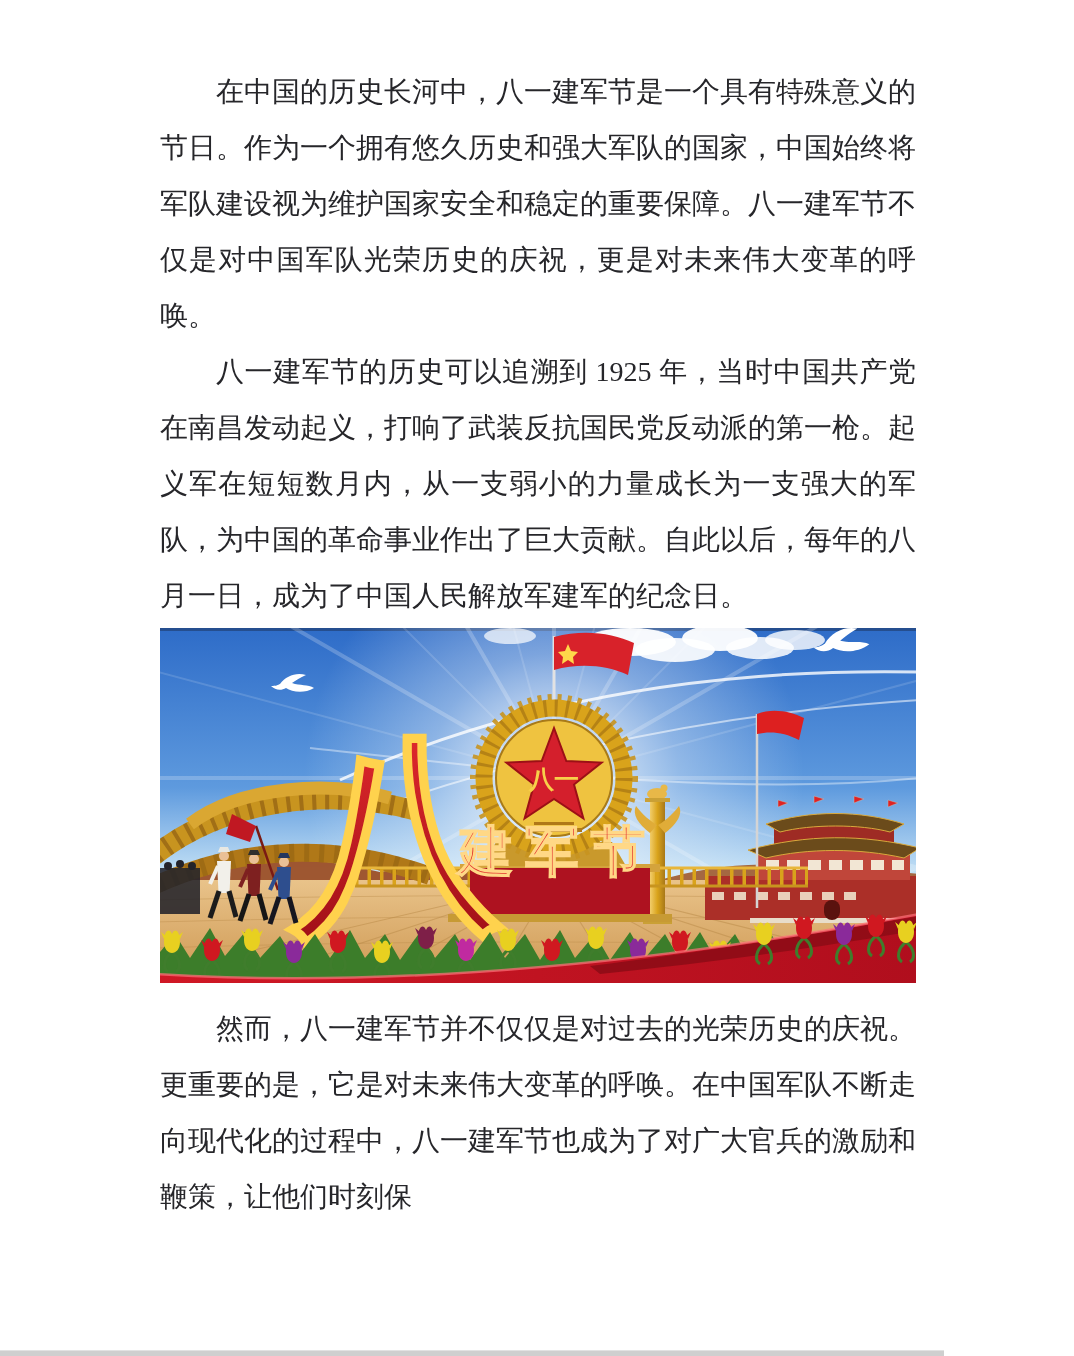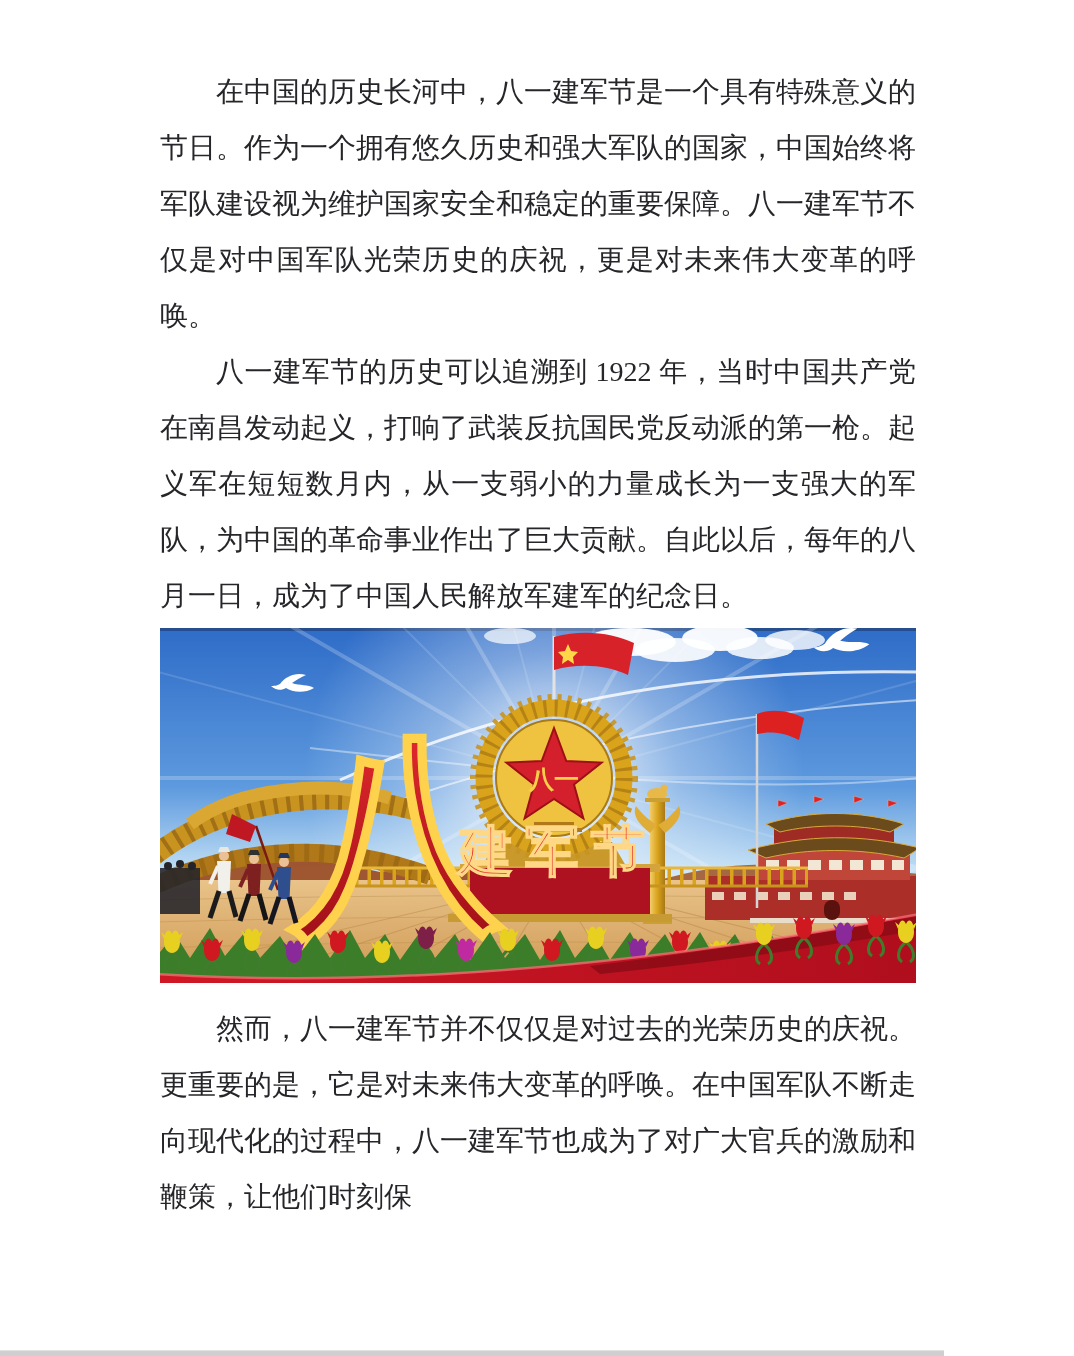--- a/index.html
+++ b/index.html
@@ -28,21 +28,21 @@
     background:#cfcfcf;border-top:1px solid #e2e2e2;
   }
 </style>
 </head>
 <body>
 
 <div class="canvas">
   <div class="doc">
 
     <p>在中国的历史长河中，八一建军节是一个具有特殊意义的节日。作为一个拥有悠久历史和强大军队的国家，中国始终将军队建设视为维护国家安全和稳定的重要保障。八一建军节不仅是对中国军队光荣历史的庆祝，更是对未来伟大变革的呼唤。</p>
-    <p>八一建军节的历史可以追溯到 1922 年，当时中国共产党在南昌发动起义，打响了武装反抗国民党反动派的第一枪。起义军在短短数月内，从一支弱小的力量成长为一支强大的军队，为中国的革命事业作出了巨大贡献。自此以后，每年的八月一日，成为了中国人民解放军建军的纪念日。</p>
+    <p>八一建军节的历史可以追溯到 1925 年，当时中国共产党在南昌发动起义，打响了武装反抗国民党反动派的第一枪。起义军在短短数月内，从一支弱小的力量成长为一支强大的军队，为中国的革命事业作出了巨大贡献。自此以后，每年的八月一日，成为了中国人民解放军建军的纪念日。</p>
 
     <figure class="illustration">
       <svg viewBox="0 0 756 355" xmlns="http://www.w3.org/2000/svg">
         <defs>
           <linearGradient id="sky" x1="0" y1="0" x2="0" y2="1">
             <stop offset="0" stop-color="#2e6cc8"></stop>
             <stop offset="0.45" stop-color="#5e9ade"></stop>
             <stop offset="0.72" stop-color="#cfe9f8"></stop>
           </linearGradient>
           <radialGradient id="glow" cx="0.5" cy="0.5" r="0.5">

